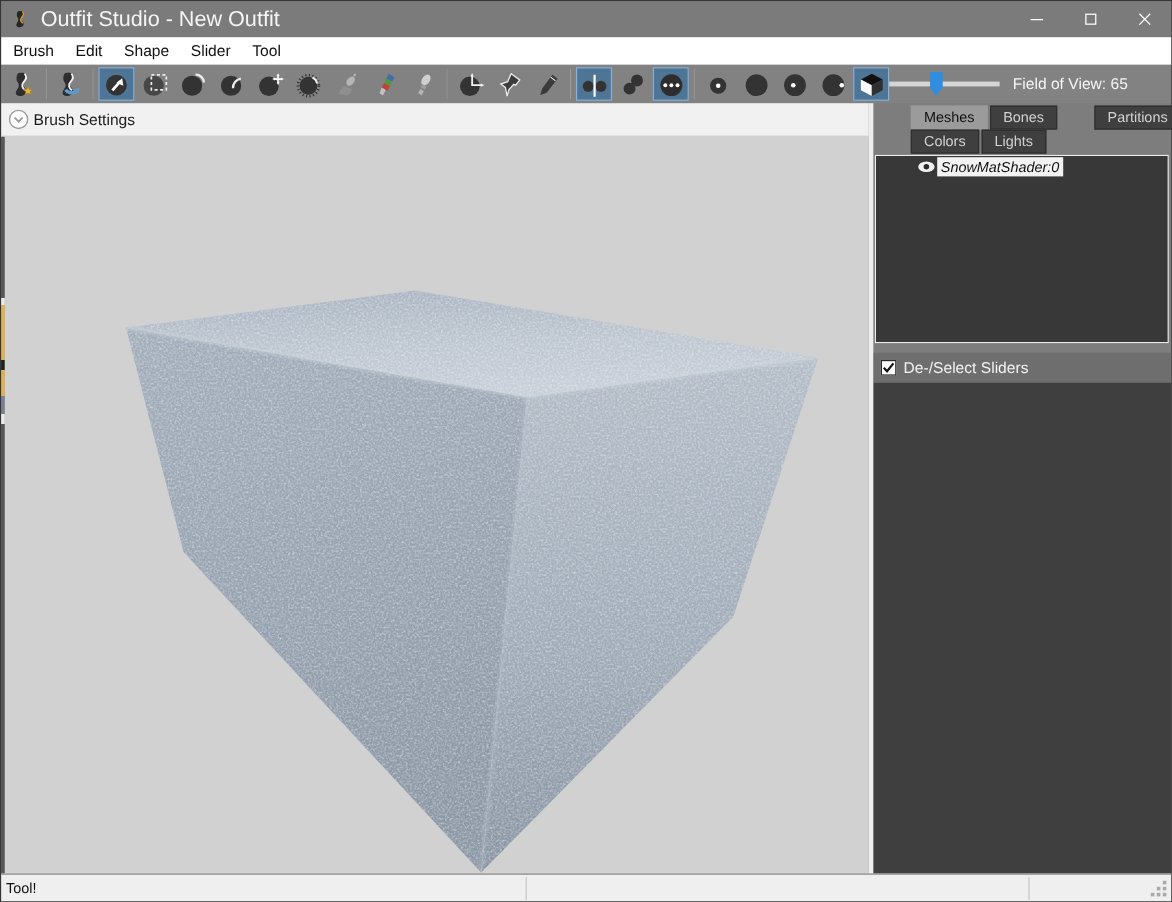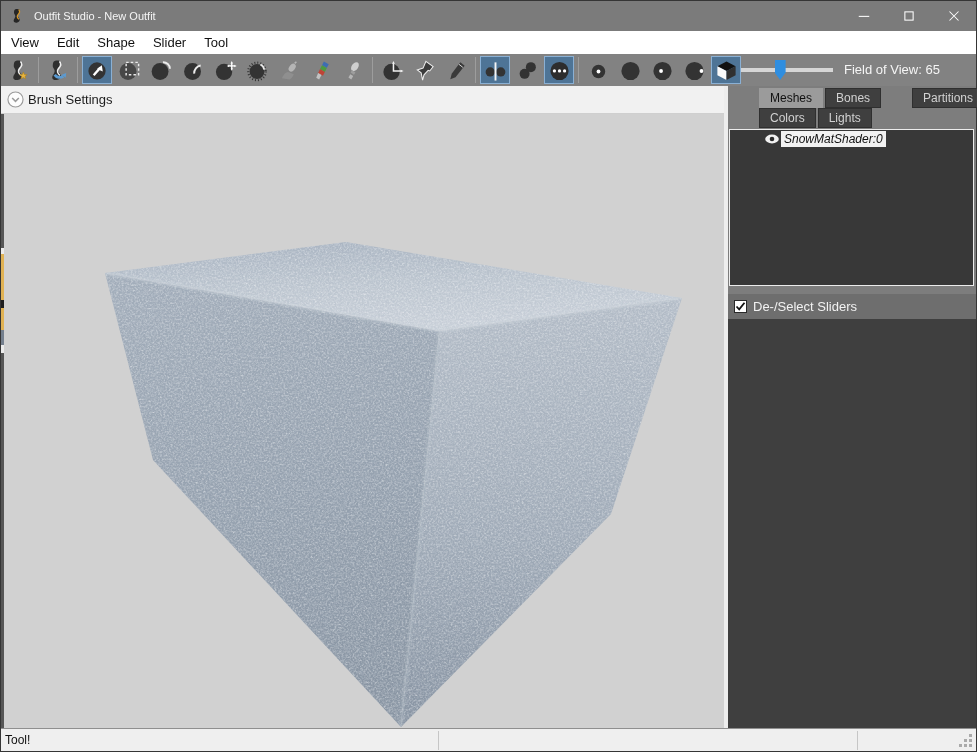--- a/index.html
+++ b/index.html
@@ -5,21 +5,21 @@
   * { box-sizing: border-box; margin: 0; padding: 0; }
   html,body { width: 977px; height: 752px; overflow: hidden; background:#666;
     font-family: "Liberation Sans", sans-serif; }
   .window { position: relative; width: 977px; height: 752px; background:#7d7d7d;
     border: 1px solid #353535; }
 
   
   .titlebar { position:absolute; left:0; top:0; width:975px; height:30px;
     background:#7b7b7b; display:flex; align-items:center; }
   .title-icon { width:16px; height:16px; margin:0 8px 0 9px; flex:0 0 auto; }
-  .title-text { color:#f5f5f5; font-size:11px; }
+  .title-text { color:#f5f5f5; font-size:18px; }
   .win-controls { margin-left:auto; display:flex; height:30px; }
   .win-btn { width:45px; height:30px; background:transparent; border:none;
     display:flex; align-items:center; justify-content:center; cursor:default; }
   .win-btn svg { width:18px; height:18px; }
 
   
   .menubar { position:absolute; left:0; top:30px; width:975px; height:23px;
     background:#ffffff; display:flex; align-items:center; padding-left:1px; }
   .menu-item { font-size:13px; color:#111; padding:0 9px; line-height:23px; }
 
@@ -238,21 +238,21 @@
       </button>
       <button class="win-btn">
         <svg viewBox="0 0 24 24">
             <path d="M6,6 L18,18 M18,6 L6,18" stroke="#fff" stroke-width="1.4"></path>
           </svg>
       </button>
     </div>
   </div>
 
   <div class="menubar">
-      <span class="menu-item">View</span>
+      <span class="menu-item">Brush</span>
       <span class="menu-item">Edit</span>
       <span class="menu-item">Shape</span>
       <span class="menu-item">Slider</span>
       <span class="menu-item">Tool</span>
     </div>
 
   <div class="toolbar">
       <button class="tb-btn">
         <svg class="tb-ico" viewBox="0 0 24 24">
           <use href="#sym-new-project"></use>

